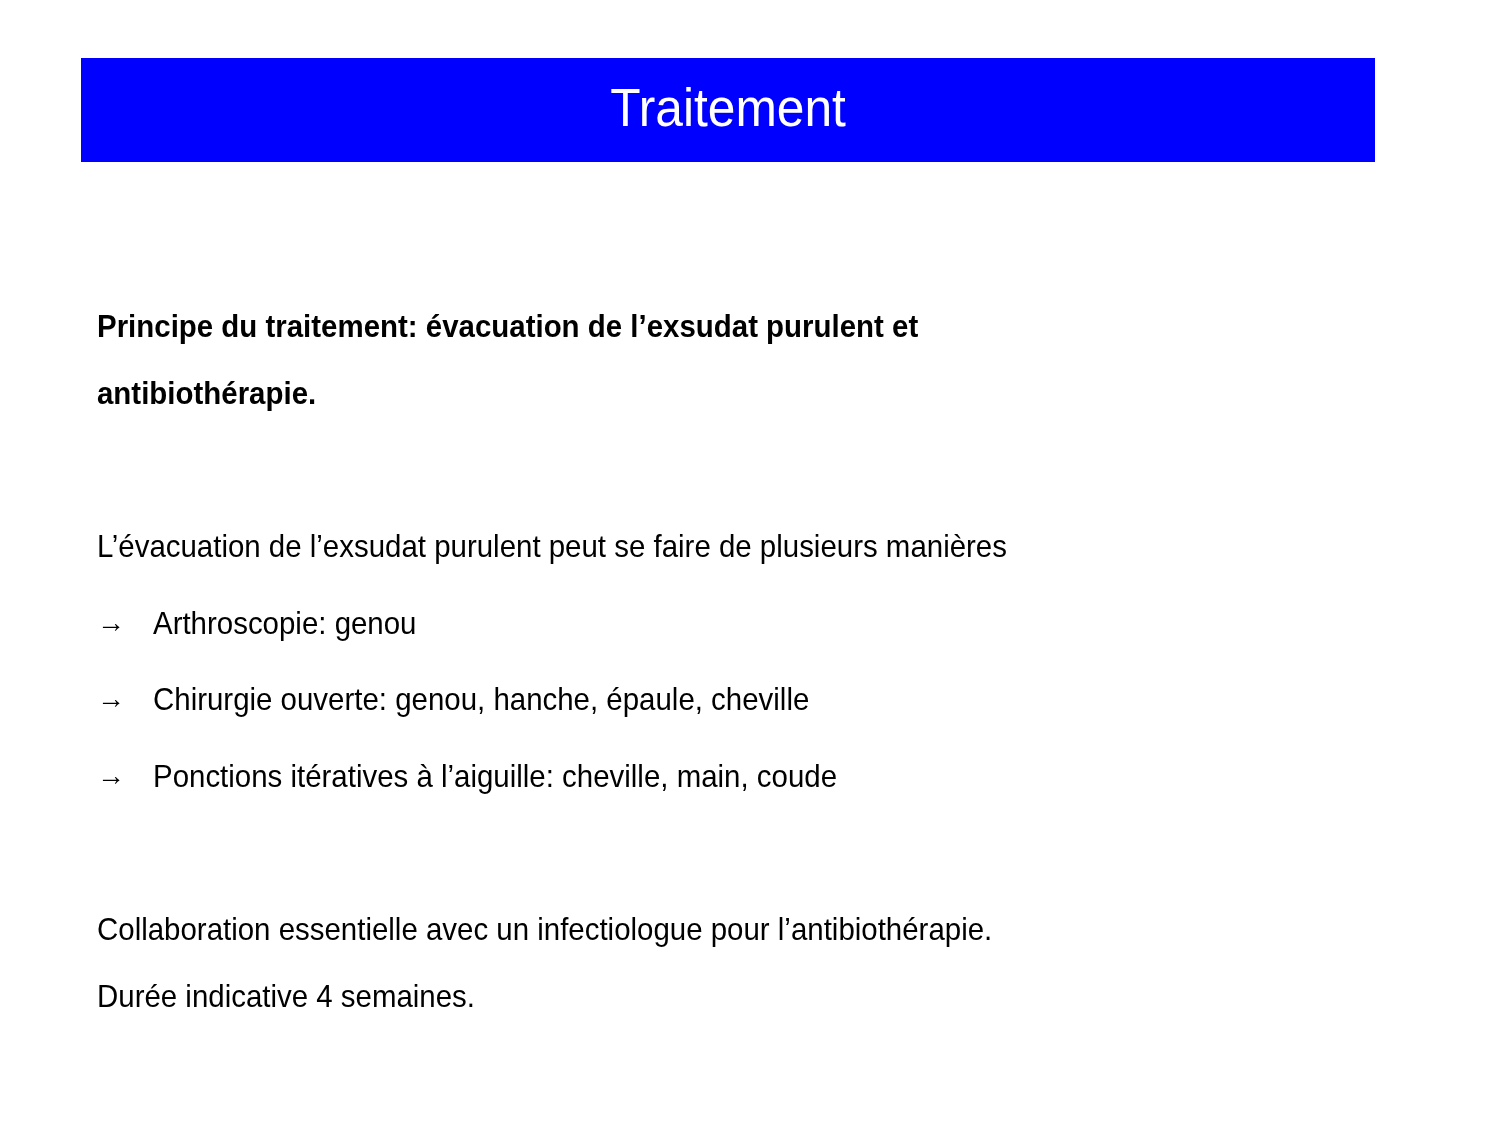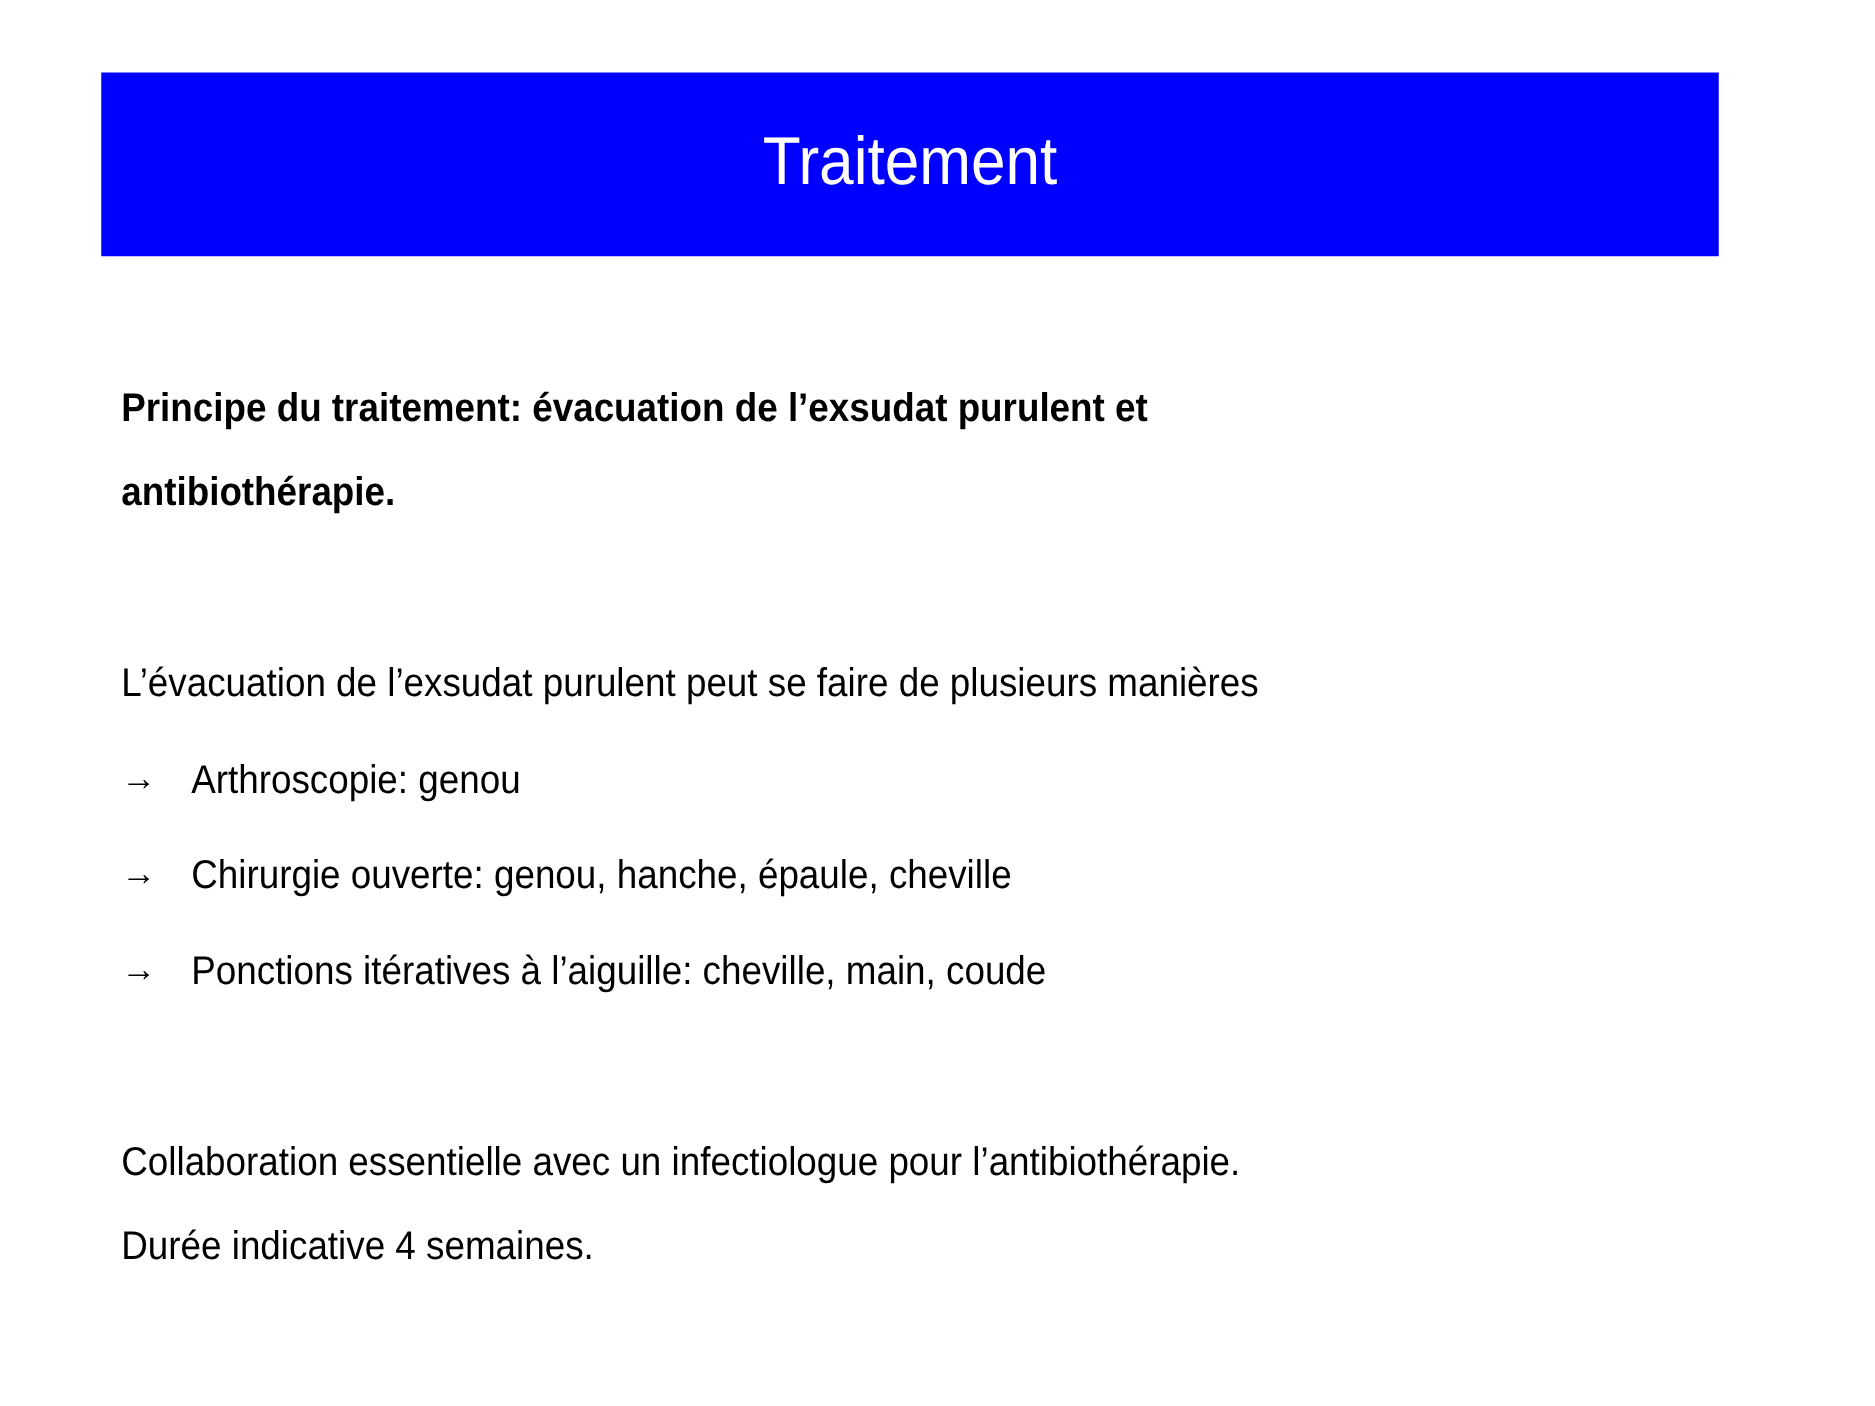--- a/index.html
+++ b/index.html
@@ -13,21 +13,21 @@
       position: relative;
       overflow: hidden;
       font-family: "Liberation Sans", sans-serif;
       color: #000000;
     }
     .title-banner {
       position: absolute;
       left: 81px;
       top: 58px;
       width: 1294px;
-      height: 147px;
+      height: 104px;
       background: #0000ff;
       display: flex;
       align-items: center;
       justify-content: center;
     }
     .title-text {
       color: #ffffff;
       font-size: 54px;
       font-weight: normal;
       letter-spacing: 0px;

